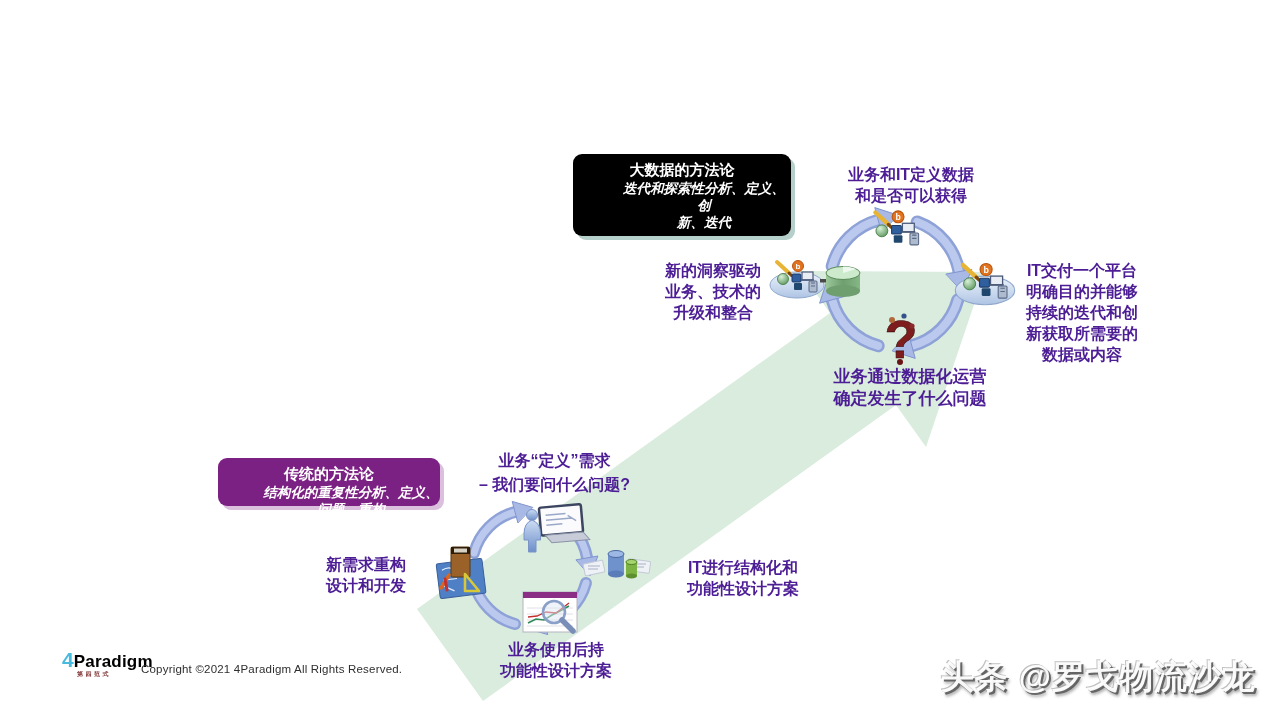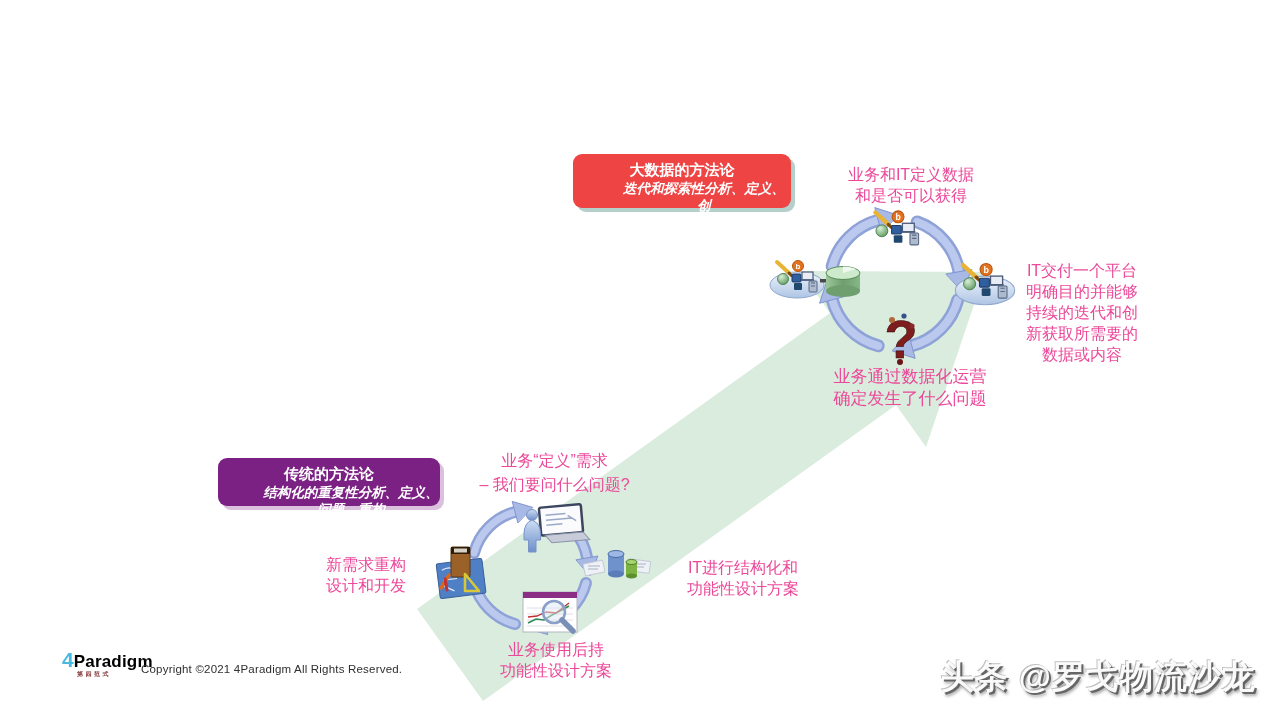--- a/index.html
+++ b/index.html
@@ -2,32 +2,32 @@
 <html><head>
 <meta charset="utf-8">
 <style>
   html,body{margin:0;padding:0;background:#fff;}
   #slide{
     position:relative;width:1268px;height:713px;background:#ffffff;overflow:hidden;
     font-family:"Liberation Sans","DejaVu Sans",sans-serif;
   }
   #art{position:absolute;left:0;top:0;width:1268px;height:713px;}
   .lbl{
-    position:absolute;white-space:pre-line;color:#ec4899;
-    font-size:16px;line-height:21px;font-weight:400;text-align:center;
+    position:absolute;white-space:pre-line;color:#4c1d95;
+    font-size:16px;line-height:21px;font-weight:700;text-align:center;
   }
   .lbl.big{font-size:17px;line-height:22px;}
   .lbl.left-align{text-align:center;}
   .lbl.wide-lh{line-height:24px;}
   .mbox{
     position:absolute;border-radius:9px;color:#fff;text-align:center;
     padding-top:6px;box-sizing:border-box;
   }
   .mbox.green{
-    left:573px;top:154px;width:218px;height:54px;background:#ef4444;
+    left:573px;top:154px;width:218px;height:82px;background:#000000;
     box-shadow:4px 4px 0 rgba(120,170,158,0.55);
   }
   .mbox.purple{
     left:218px;top:458px;width:222px;height:48px;background:#7c2184;
     box-shadow:4px 4px 0 rgba(190,140,195,0.55);
   }
   .mbox-title{font-size:15px;font-weight:bold;line-height:20px;}
   .mbox-sub{font-size:13.5px;font-style:italic;font-weight:bold;line-height:17px;white-space:pre-line;padding-left:44px;}
   #footer-logo{position:absolute;left:62px;top:649px;width:90px;line-height:1;}
   .logo-4{color:#48bade;font-size:21px;font-weight:bold;}
@@ -210,20 +210,23 @@
 
   <div class="lbl" style="left:811px;top:164px;width:200px;">业务和IT定义数据
 和是否可以获得</div>
   <div class="lbl" style="left:1012px;top:260px;width:140px;">IT交付一个平台
 明确目的并能够
 持续的迭代和创
 新获取所需要的
 数据或内容</div>
   <div class="lbl big" style="left:810px;top:366px;width:200px;">业务通过数据化运营
 确定发生了什么问题</div>
+  <div class="lbl" style="left:652px;top:260px;width:122px;">新的洞察驱动
+业务、技术的
+升级和整合</div>
 
   <div class="lbl wide-lh" style="left:452px;top:449px;width:205px;">业务“定义”需求
 – 我们要问什么问题?</div>
   <div class="lbl left-align" style="left:668px;top:557px;width:150px;">IT进行结构化和
 功能性设计方案</div>
   <div class="lbl" style="left:494px;top:639px;width:124px;">业务使用后持
 功能性设计方案</div>
   <div class="lbl" style="left:315px;top:554px;width:102px;">新需求重构
 设计和开发</div>
 

